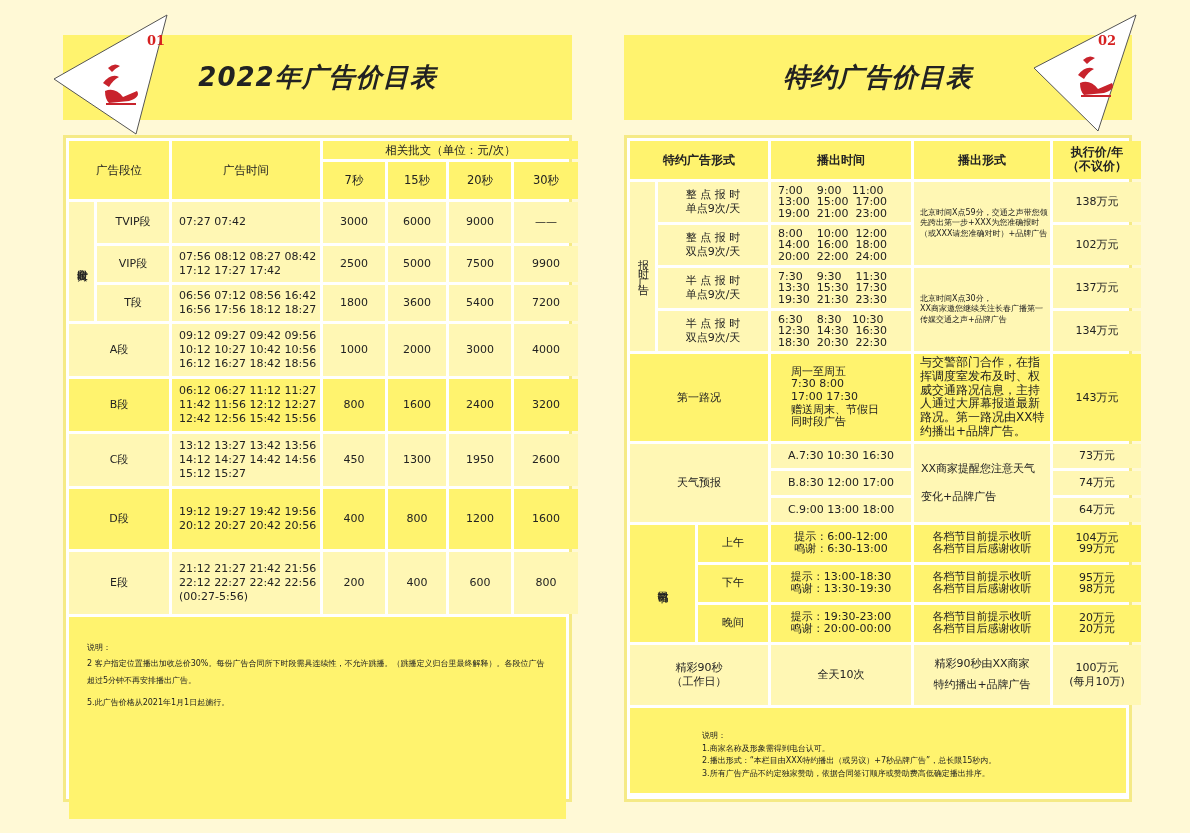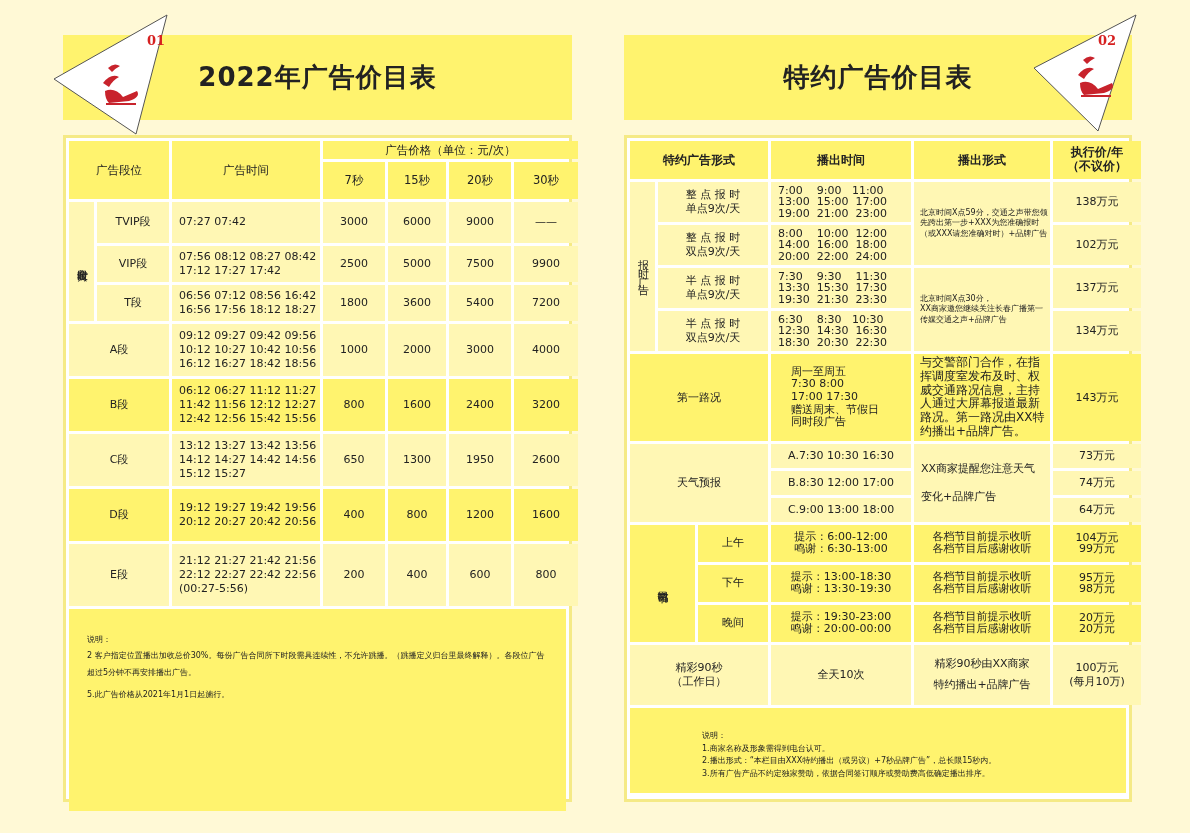--- a/index.html
+++ b/index.html
@@ -1,21 +1,21 @@
 <!DOCTYPE html>
 <html><head>
 <meta charset="utf-8">
 <style>
   *{box-sizing:border-box;margin:0;padding:0;}
   body{width:1190px;height:833px;background:#fff9d6;font-family:"DejaVu Sans","Liberation Sans",sans-serif;color:#222;position:relative;overflow:hidden;}
   .page{position:absolute;top:35px;height:767px;}
   .p1{left:63px;width:509px;}
   .p2{left:624px;width:508px;}
   .title-bar{position:absolute;left:0;top:0;width:100%;height:85px;background:#fff36e;display:flex;align-items:center;justify-content:center;}
-  .title-bar h1{font-size:26px;font-weight:bold;color:#222;letter-spacing:1px;}
+  .title-bar h1{font-size:26px;font-weight:bold;color:#222;letter-spacing:1px;font-style:italic;}
   .frame{position:absolute;left:0;top:100px;width:100%;bottom:0;border:3px solid #f5ea86;background:#fff;}
   table{border-collapse:separate;border-spacing:3px;width:100%;table-layout:fixed;}
   td{text-align:center;vertical-align:middle;font-size:11px;line-height:1.25;padding:2px;}
   .y{background:#fff36e;}
   .l{background:#fff7b4;}
   .hd{font-size:11.5px;}
   .hdb{font-weight:bold;font-size:12px;}
   .tl{text-align:left;padding-left:7px;}
   .vert{writing-mode:vertical-rl;text-orientation:upright;letter-spacing:0px;margin:auto;}
   .notes{background:#fff36e;margin:0 3px 3px 3px;font-size:8px;line-height:1.15;}
@@ -39,21 +39,21 @@
           <col style="width:148px">
           <col style="width:62px">
           <col style="width:58px">
           <col style="width:62px">
           <col style="width:64px">
         </colgroup>
       <tbody>
           <tr>
         <td class="y hd" colspan="2" rowspan="2">广告段位</td>
         <td class="y hd" rowspan="2">广告时间</td>
-        <td class="y hd" colspan="4" style="height:18px">广告价格（单位：元/次）</td>
+        <td class="y hd" colspan="4" style="height:18px">相关批文（单位：元/次）</td>
       </tr>
       <tr>
         <td class="y hd" style="height:14px;padding:0">7秒</td>
         <td class="y hd" style="padding:11px">15秒</td>
         <td class="y hd" style="padding:10px">20秒</td>
         <td class="y hd" style="padding:8px">30秒</td>
       </tr>
       <tr style="height:41px">
         <td class="l" rowspan="3">
               <div class="vert">黄金时段</div>
@@ -101,26 +101,26 @@
         <td class="y">800</td>
         <td class="y">1600</td>
         <td class="y">2400</td>
         <td class="y">3200</td>
       </tr>
       <tr style="height:52px">
         <td class="l" colspan="2">C段</td>
         <td class="l tl" style="white-space:pre-line">13:12 13:27 13:42 13:56
 14:12 14:27 14:42 14:56
 15:12 15:27</td>
-        <td class="l">650</td>
+        <td class="l">450</td>
         <td class="l">1300</td>
         <td class="l">1950</td>
         <td class="l">2600</td>
       </tr>
-      <tr style="height:52px">
+      <tr style="height:60px">
         <td class="y" colspan="2">D段</td>
         <td class="y tl" style="white-space:pre-line">19:12 19:27 19:42 19:56
 20:12 20:27 20:42 20:56</td>
         <td class="y">400</td>
         <td class="y">800</td>
         <td class="y">1200</td>
         <td class="y">1600</td>
       </tr>
       <tr style="height:62px">
         <td class="l" colspan="2">E段</td>

